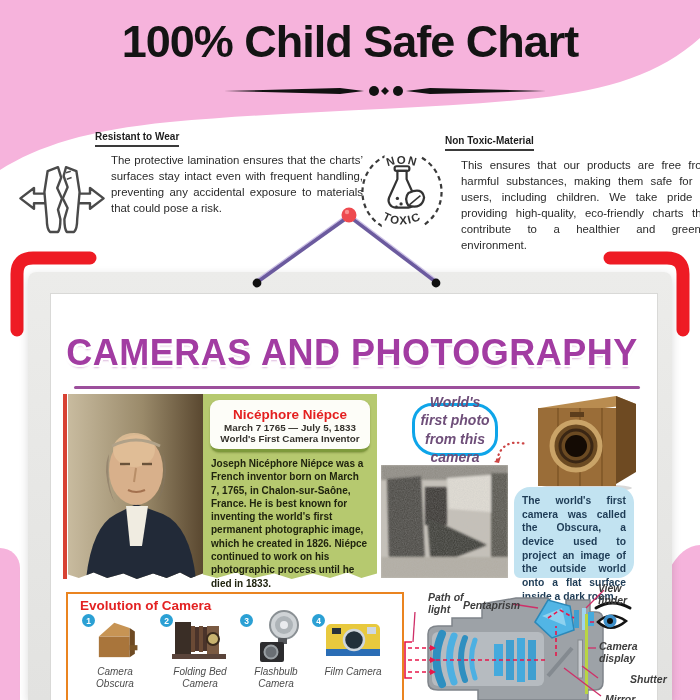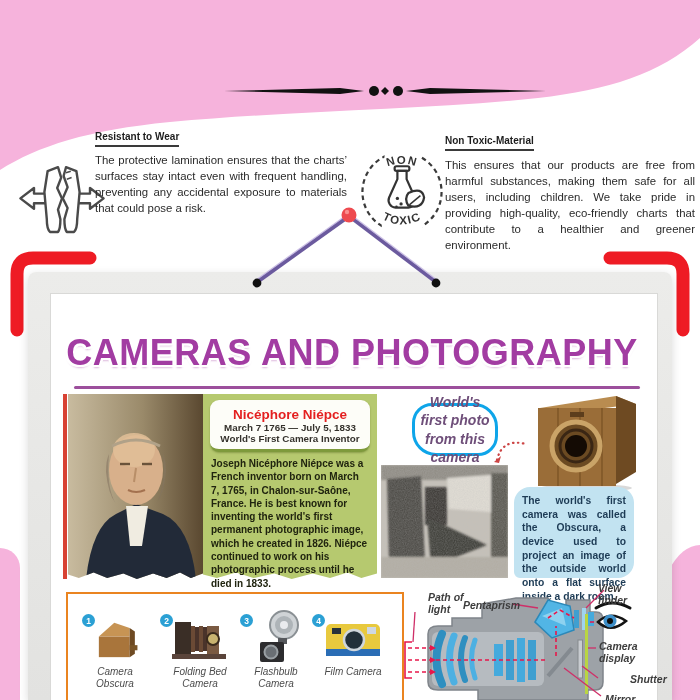--- a/index.html
+++ b/index.html
@@ -3,21 +3,21 @@
 <meta charset="utf-8">
 <style>
   html,body{margin:0;padding:0;background:#fff;}
   .stage{position:relative;width:700px;height:700px;overflow:hidden;background:#fff;
          font-family:"Liberation Sans",sans-serif;}
   .abs{position:absolute;}
   .banner-title{left:0;top:16px;width:700px;text-align:center;font-size:45px;font-weight:800;
     letter-spacing:-1px;color:#141414;}
   .feat-head{font-size:10px;font-weight:700;color:#1d1d1d;border-bottom:2px solid #3a3a3a;
     padding-bottom:3px;display:inline-block;}
-  .feat-body{font-size:11.4px;line-height:1.4;text-align:justify;color:#2a2a2a;font-weight:500;}
+  .feat-body{font-size:11.4px;line-height:1.4;text-align:justify;color:#2a2a2a;font-weight:500;margin-left:16px;}
   .page-outer{left:28px;top:272px;width:644px;height:428px;border-radius:8px 8px 0 0;
     background:linear-gradient(180deg,#ececea,#e2e2e0);box-shadow:0 3px 10px rgba(0,0,0,.15);}
   .page-inner{left:50px;top:293px;width:606px;height:407px;background:#fff;border:1px solid #d9d9d7;}
   .chart-title{left:60px;top:332px;width:584px;text-align:center;font-size:36px;font-weight:800;
     letter-spacing:.5px;color:#a23ca2;
     text-shadow:-2px 0 0 #fff,2px 0 0 #fff,0 -2px 0 #fff,0 2px 0 #fff,2px 2px 0 #fff,-2px 2px 0 #fff,0 3px 2px rgba(160,60,160,.35);}
   .title-rule{left:74px;top:386px;width:566px;height:3px;background:#9c4f9c;border-radius:2px;}
   .red-bar{left:63px;top:394px;width:4px;height:185px;background:#d84233;}
   .torn{clip-path:polygon(0 0,100% 0,100% 97%,91% 99.5%,83% 96.5%,73% 99.5%,63% 97%,51% 100%,41% 97%,29% 99.5%,19% 96.5%,8% 99.5%,0 97.5%);}
   .green-panel{left:203px;top:394px;width:174px;height:185px;background:#b6c96f;}
@@ -44,20 +44,21 @@
 <body>
 
 <div class="stage">
 
   <svg class="abs" style="left:0;top:0;" width="700" height="180" viewBox="0 0 700 180">
     <path d="M0,0 H700 V38 C660,74 608,90 538,98 C428,110 300,110 170,122 C88,130 38,146 0,170 Z" fill="#f6b3dc"></path>
   </svg>
   <div class="abs pink-bl"></div>
   <div class="abs pink-br"></div>
 
+  <div class="abs banner-title">100% Child Safe Chart</div>
   <svg class="abs" style="left:222px;top:84px;" width="326" height="14" viewBox="0 0 326 14">
     <polygon points="2,7 118,4 142,7 118,10" fill="#111"></polygon>
     <circle cx="152" cy="7" r="5" fill="#111"></circle>
     <polygon points="163,3 167,7 163,11 159,7" fill="#111"></polygon>
     <circle cx="176" cy="7" r="5" fill="#111"></circle>
     <polygon points="324,7 208,4 184,7 208,10" fill="#111"></polygon>
   </svg>
 
   <svg class="abs" style="left:18px;top:152px;" width="88" height="88" viewBox="0 0 110 110">
     <g fill="#fff" stroke="#4a4a4a" stroke-width="3" stroke-linejoin="round">
@@ -196,20 +197,21 @@
       <polygon points="46,52 106,80 50,102" fill="#393733"></polygon>
       <rect x="110" y="8" width="17" height="105" fill="#55524b"></rect>
       <rect x="0" y="92" width="127" height="21" fill="#b2ada3"></rect>
     </g>
     <rect width="127" height="113" filter="url(#grain)"></rect>
   </svg>
 
   <div class="abs blue-bubble">The world's first camera was called the Obscura, a device used to project an image of the outside world onto a flat surface inside a dark room.</div>
 
   <div class="abs evo-box"></div>
+  <div class="abs evo-title">Evolution of Camera</div>
 
   <div class="abs badge" style="left:82px;top:614px;">1</div>
   <svg class="abs" style="left:90px;top:616px;" width="52" height="48" viewBox="0 0 60 56">
     <polygon points="10,24 28,8 46,14 46,24" fill="#c79454"></polygon>
     <rect x="10" y="24" width="36" height="24" fill="#a9753b"></rect>
     <polygon points="46,14 52,18 52,44 46,48" fill="#6e4a22"></polygon>
     <rect x="46" y="34" width="9" height="6" fill="#7a5527"></rect>
   </svg>
   <div class="abs evo-label" style="left:85px;top:666px;width:60px;">Camera Obscura</div>
 

